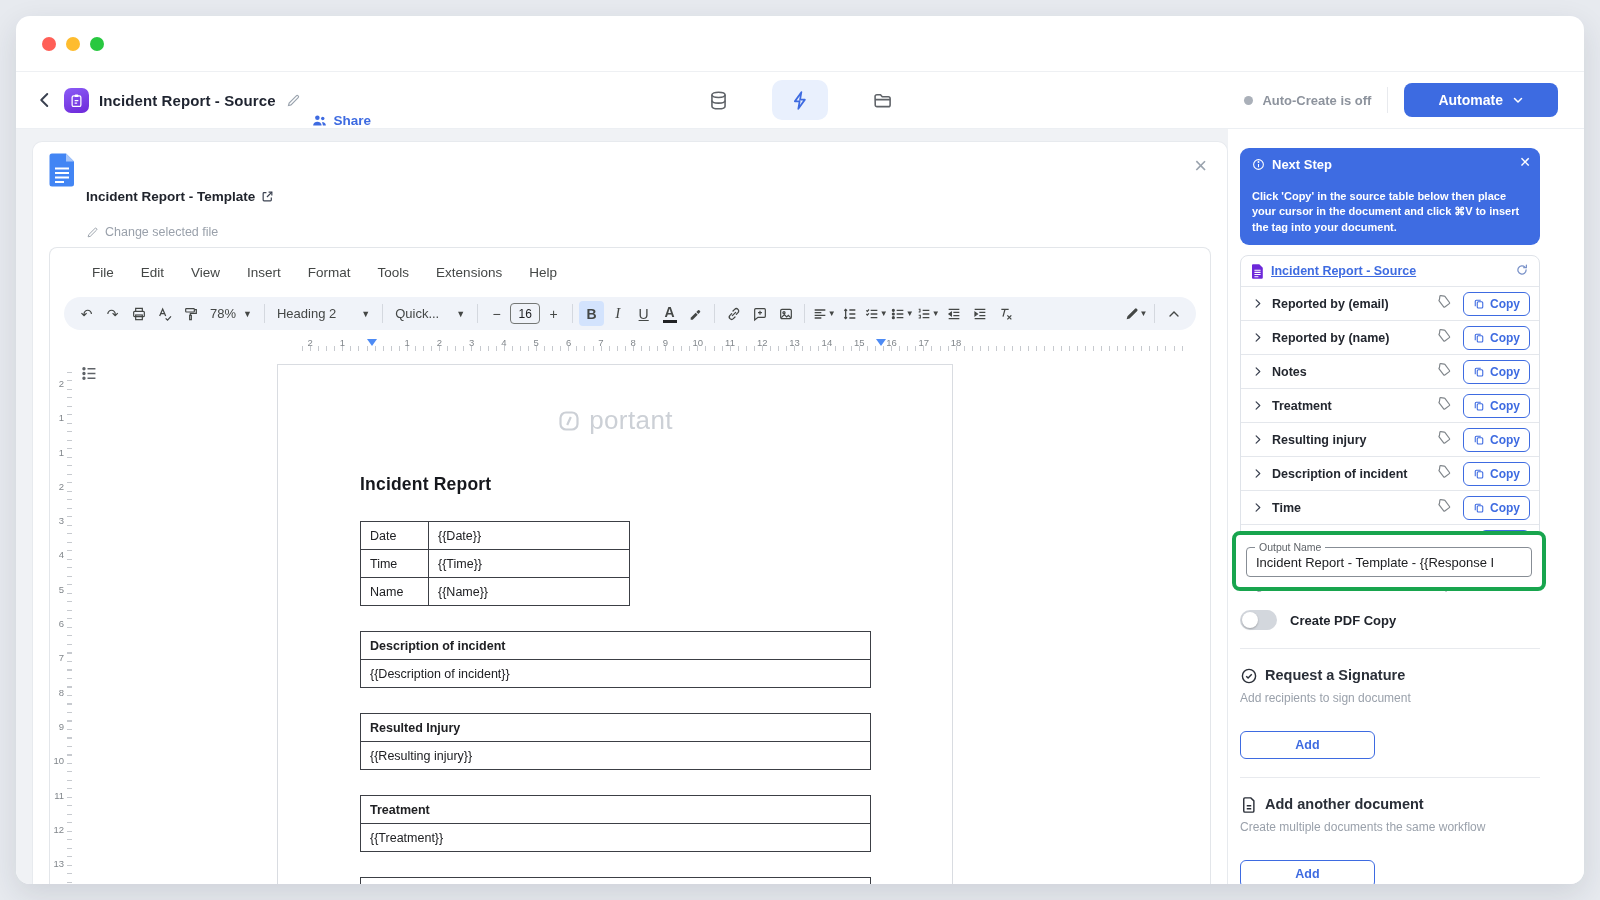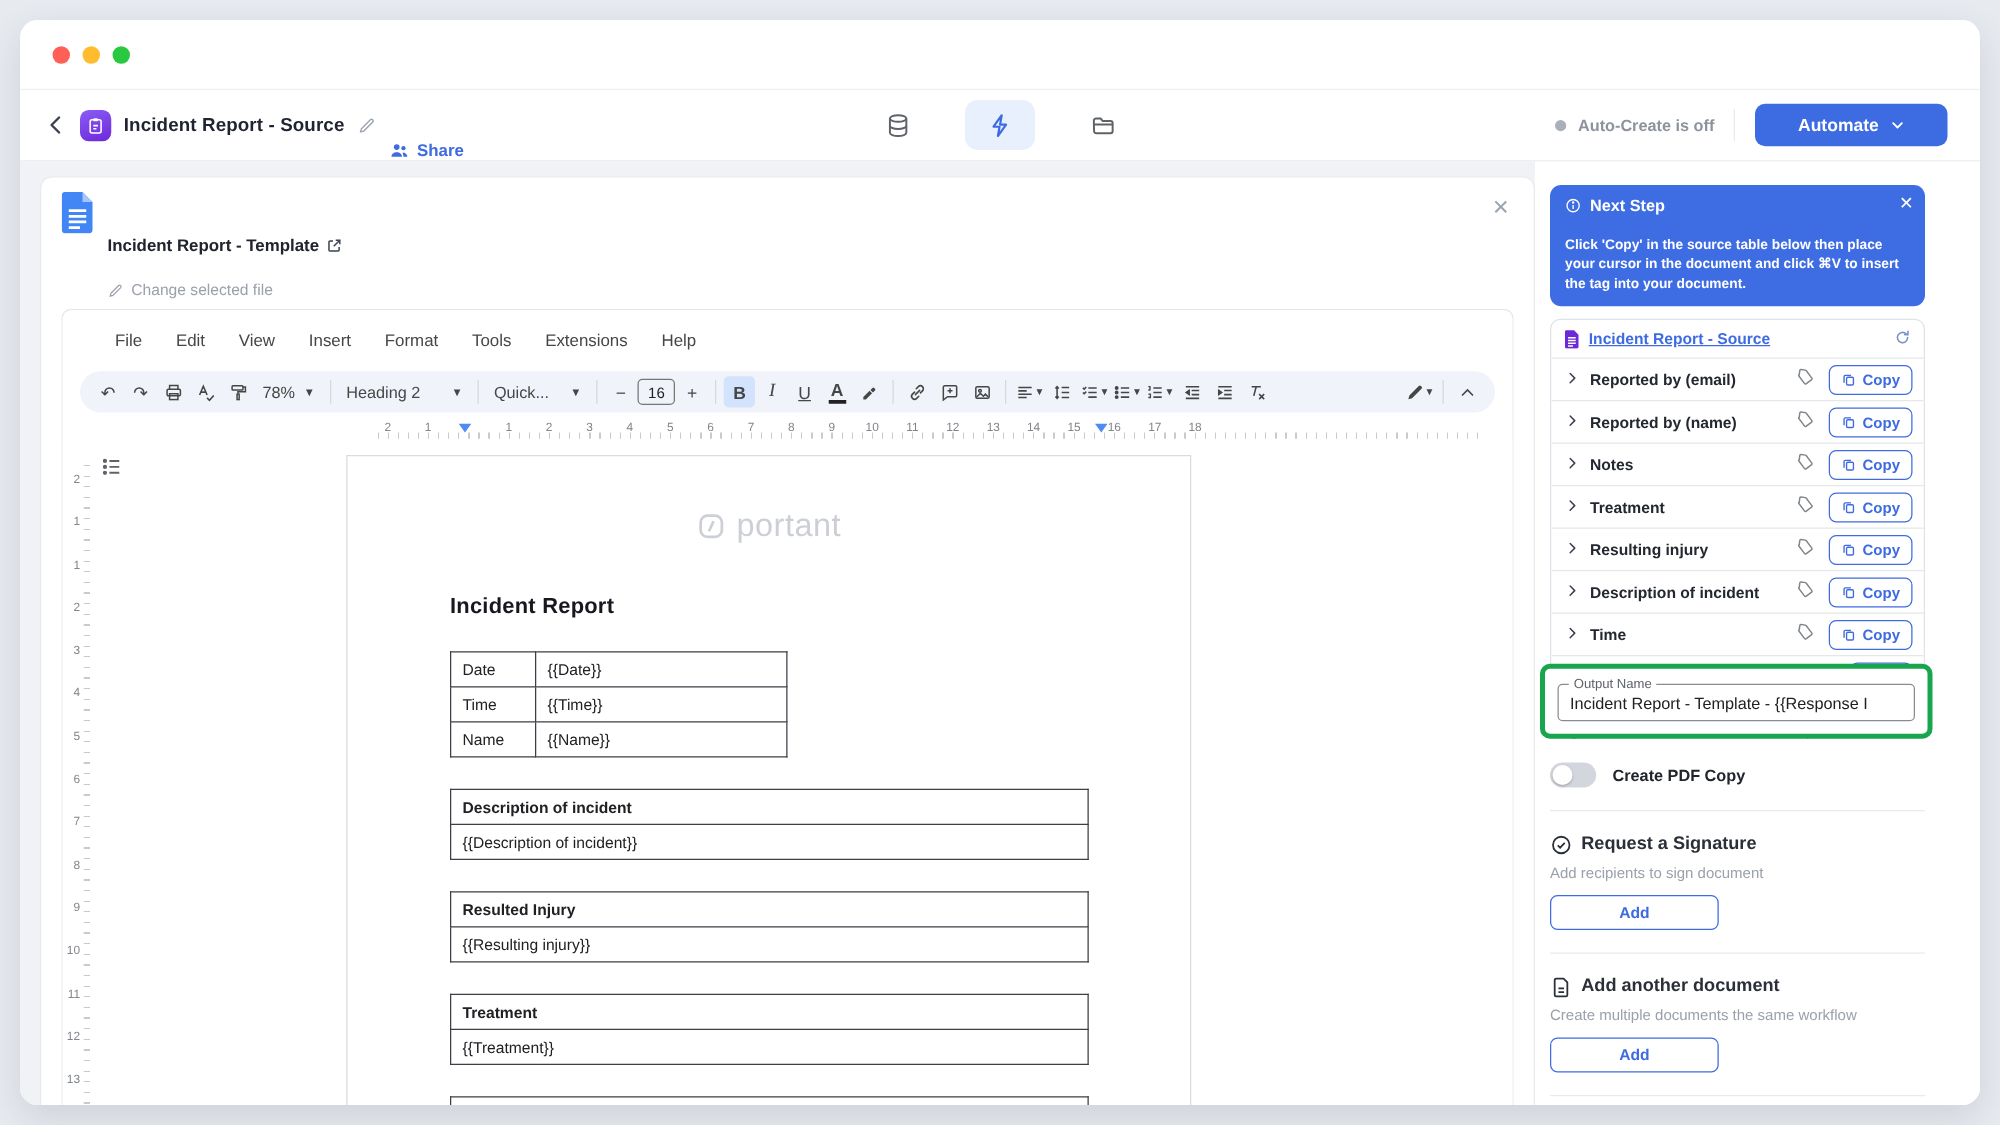--- a/index.html
+++ b/index.html
@@ -166,21 +166,21 @@
   .toggle .knob { position:absolute; left:2px; top:2px; width:16px; height:16px; background:#fff; border-radius:50%;
                   box-shadow:0 1px 2px rgba(0,0,0,.25); }
   .toggle-label { margin-left:13px; font-size:13px; font-weight:700; color:#20242c; }
 
   .side-divider { height:1px; background:#e8eaee; margin:18px 0; }
 
   .side-section .sec-title-row { display:flex; align-items:flex-start; gap:7px; }
   .side-section .sec-title-row svg { width:18px; height:18px; }
   .side-section .sec-title { font-size:14.5px; font-weight:700; color:#2a2f38; }
   .side-section .sec-sub { margin-top:6px; font-size:12px; color:#9aa1ab; }
-  .add-btn { margin-top:11px; width:135px; height:28px; border:1px solid #3e6be1; border-radius:6px;
+  .add-btn { margin-top:26px; width:135px; height:28px; border:1px solid #3e6be1; border-radius:6px;
              background:#fff; color:#3e6be1; font-size:12.5px; font-weight:700; cursor:pointer;
              font-family:"Liberation Sans",sans-serif; }
 
   .gmail-row { display:flex; align-items:center; gap:9px; }
   .gmail-row svg { width:18px; height:18px; }
 </style>
 </head>
 <body>
 
 <div class="window">

